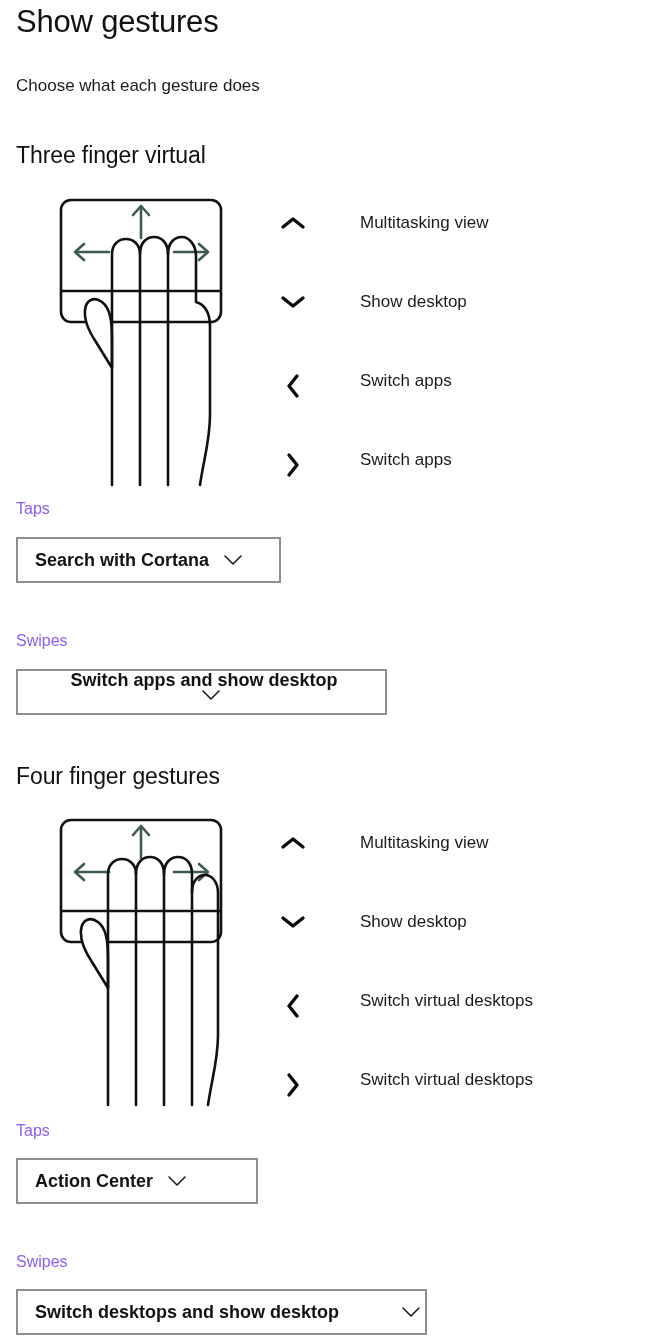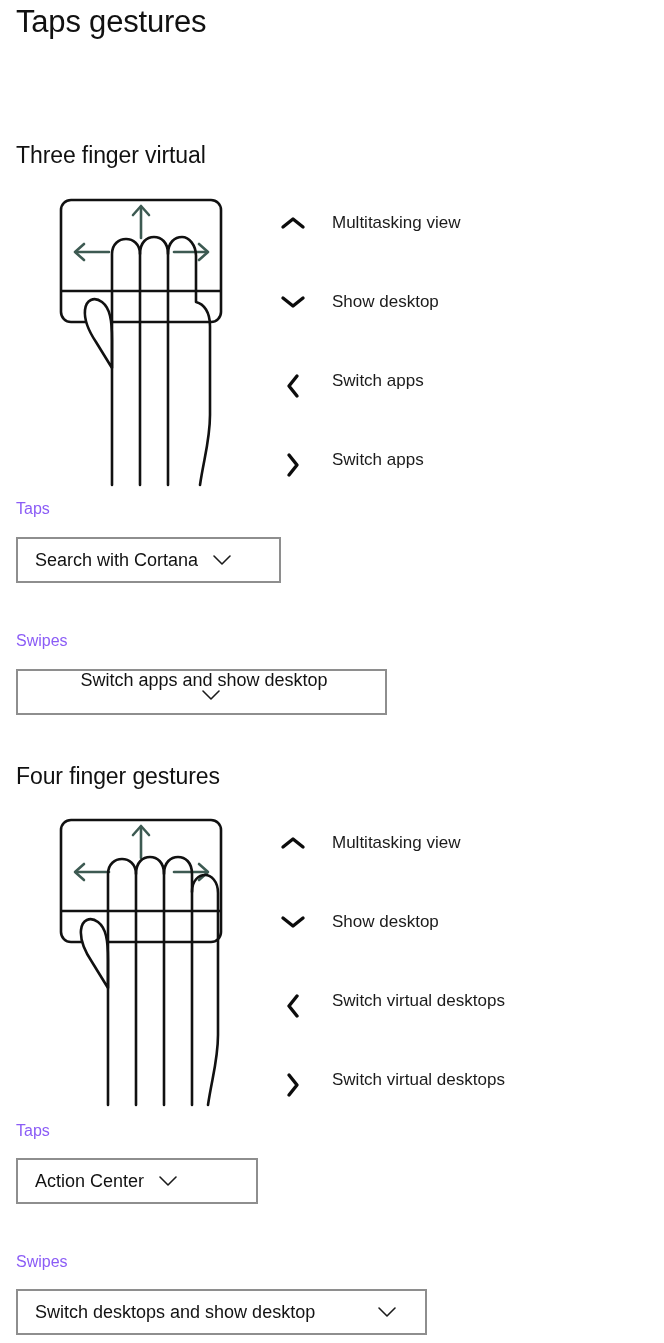--- a/index.html
+++ b/index.html
@@ -58,20 +58,21 @@
   
   .gesture-list { position: absolute; left: 276px; }
   #glist1 { top: 200px; }
   #glist2 { top: 820px; }
 
   .gesture-row {
     position: relative;
     height: 79px;
     display: flex;
     align-items: flex-start;
+    gap: 28px;
   }
   .gesture-icon {
     width: 34px;
     flex: 0 0 34px;
     display: flex;
     align-items: center;
     justify-content: center;
     padding-top: 15px;
   }
   .gesture-label {
@@ -105,38 +106,40 @@
     height: 46px;
     display: flex;
     align-items: center;
     padding: 0 12px 0 17px;
   }
   .dropdown .dd-text {
     font-size: 18px;
     color: #121212;
     white-space: nowrap;
     line-height: 1;
+    font-weight: bold;
   }
   .dropdown .dd-chevron {
     margin-left: 14px;
     display: flex;
     align-items: center;
     justify-content: center;
   }
   #dd-taps1   { top: 537px; width: 265px; }
   #dd-swipes1 { top: 669px; width: 371px; flex-direction: column; }
   #dd-taps2   { top: 1158px; width: 242px; }
   #dd-swipes2 { top: 1289px; width: 411px; gap: 48px; }
 </style>
 </head>
 <body>
 
 <div class="page">
 
-  <div class="page-title">Taps gestures</div>
+  <div class="page-title">Show gestures</div>
+  <div class="subtitle">Choose what each gesture does</div>
 
   <div class="section-title" id="sec1-title">Three finger virtual</div>
 
   <div class="illus" id="illus1">
     <svg width="200" height="300" viewBox="0 0 200 300" xmlns="http://www.w3.org/2000/svg">
 
       <rect x="9" y="10" width="160" height="122" rx="10" ry="10" fill="#ffffff" stroke="#111111" stroke-width="2.6"></rect>
 
       <line x1="9" y1="101" x2="169" y2="101" stroke="#111111" stroke-width="2.6"></line>
 

